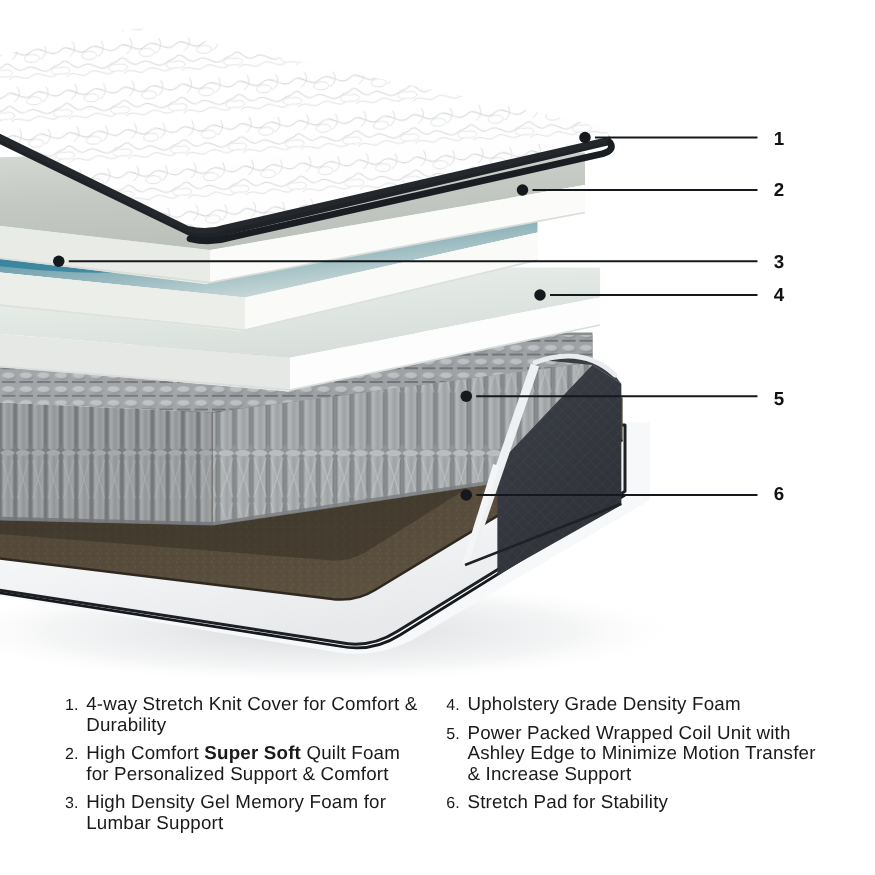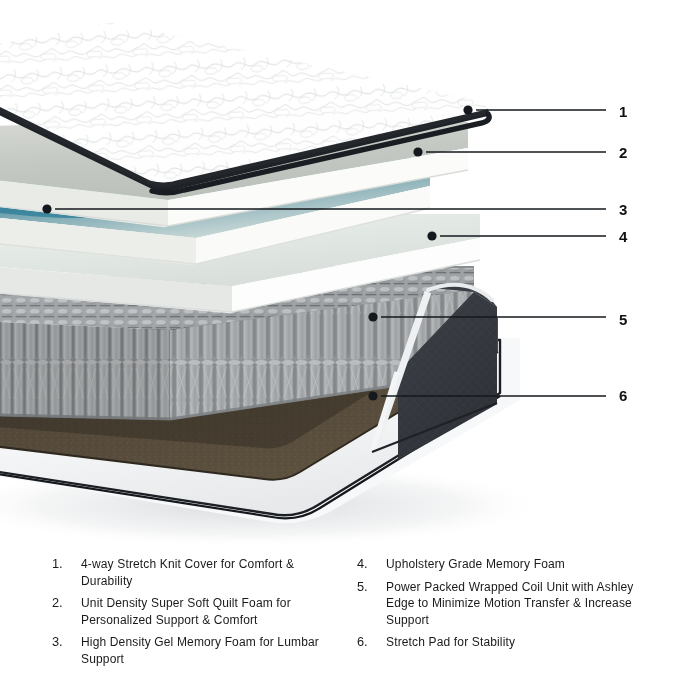--- a/index.html
+++ b/index.html
@@ -30,26 +30,25 @@
     margin-bottom:6px;
   }
   .legend-marker{
     flex:0 0 auto;width:17px;
     font-size:12.8px;line-height:16.5px;
     font-weight:400;color:#1a1a1a;
     text-align:left;
   }
   .legend-text{
     flex:1 1 auto;
-    font-size:12px;line-height:16.5px;
+    font-size:15px;line-height:16.5px;
     color:#1a1a1a;
     letter-spacing:0.15px;
-    margin-left:12px;
-  }
-  .legend-text b{font-weight:400;}
+  }
+  .legend-text b{font-weight:700;}
 </style>
 </head>
 <body>
 
 <div id="stage">
 
   <svg id="diagram" viewBox="0 0 700 560">
     <defs>
 
       <pattern id="quiltPat" width="46" height="34" patternUnits="userSpaceOnUse" patternTransform="rotate(-3)">
@@ -296,31 +295,31 @@
     </div>
 
   <div id="legend">
     <div class="legend-col" id="legend-col-left">
         <div class="legend-item">
           <span class="legend-marker">1.</span>
           <span class="legend-text"><span>4-way Stretch Knit Cover for Comfort &amp; Durability</span></span>
         </div>
         <div class="legend-item">
           <span class="legend-marker">2.</span>
-          <span class="legend-text"><span>Unit Density </span><b>Super Soft</b><span> Quilt Foam for Personalized Support &amp; Comfort</span></span>
+          <span class="legend-text"><span>High Comfort </span><b>Super Soft</b><span> Quilt Foam for Personalized Support &amp; Comfort</span></span>
         </div>
         <div class="legend-item">
           <span class="legend-marker">3.</span>
           <span class="legend-text"><span>High Density Gel Memory Foam for Lumbar Support</span></span>
         </div>
       </div>
     <div class="legend-col" id="legend-col-right">
         <div class="legend-item">
           <span class="legend-marker">4.</span>
-          <span class="legend-text"><span>Upholstery Grade Memory Foam</span></span>
+          <span class="legend-text"><span>Upholstery Grade Density Foam</span></span>
         </div>
         <div class="legend-item">
           <span class="legend-marker">5.</span>
           <span class="legend-text"><span>Power Packed Wrapped Coil Unit with Ashley Edge to Minimize Motion Transfer &amp; Increase Support</span></span>
         </div>
         <div class="legend-item">
           <span class="legend-marker">6.</span>
           <span class="legend-text"><span>Stretch Pad for Stability</span></span>
         </div>
       </div>

